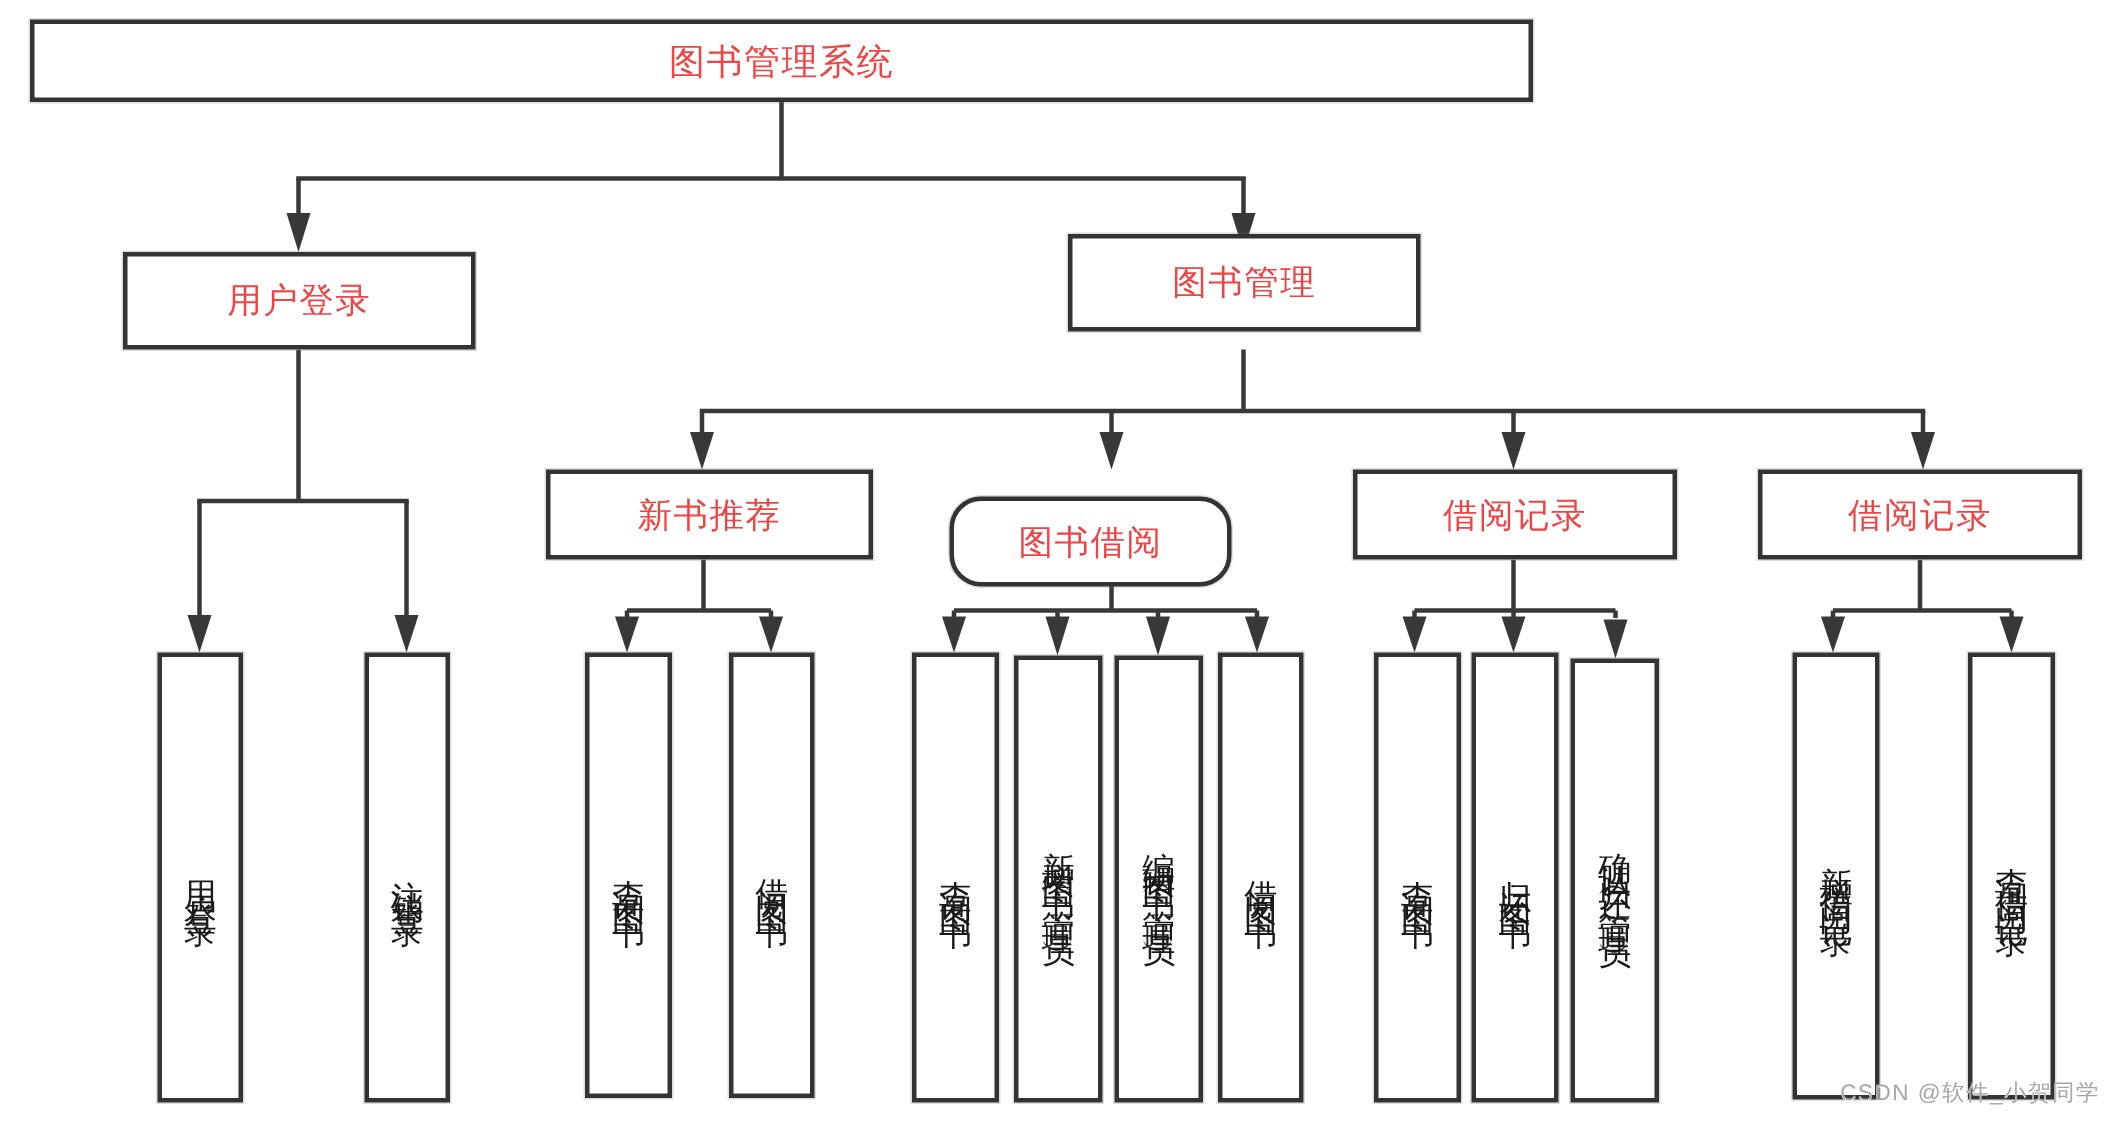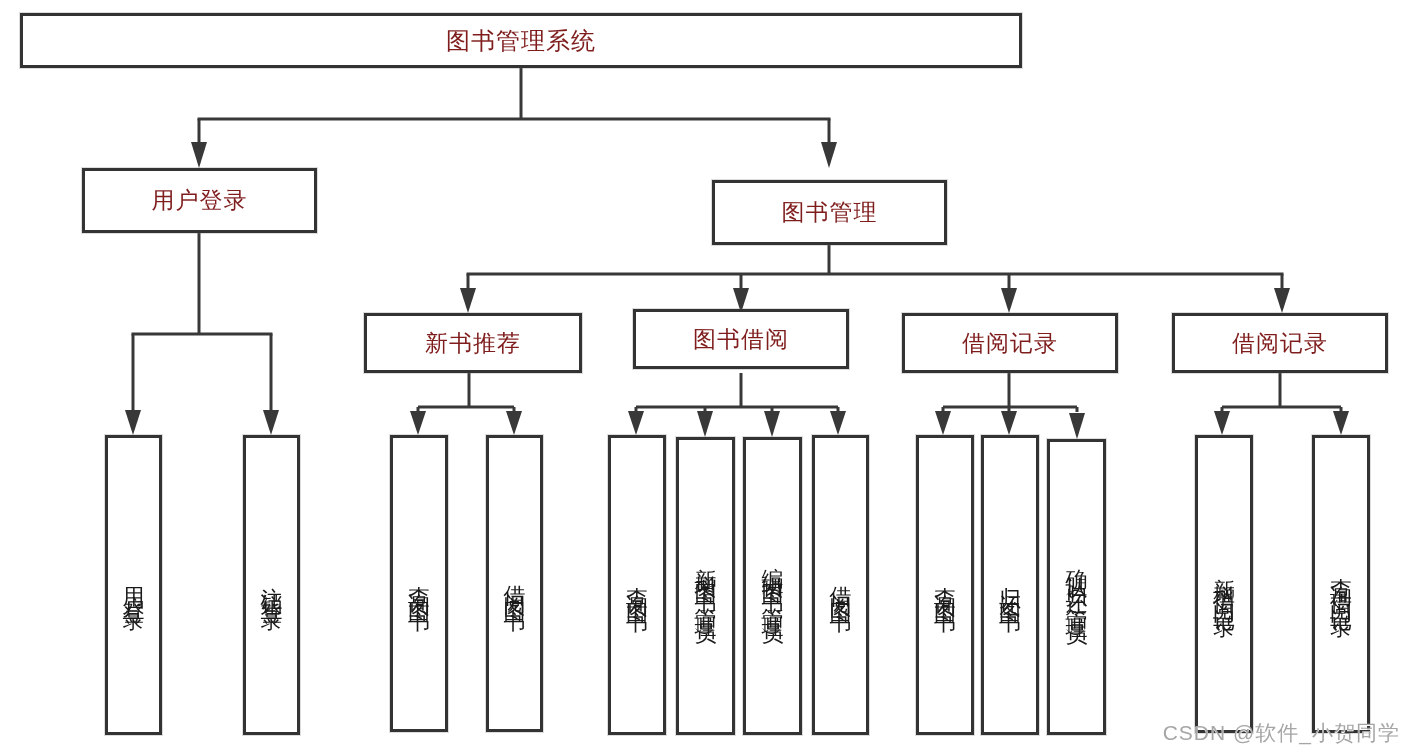--- a/index.html
+++ b/index.html
@@ -10,21 +10,21 @@
     font-family:"Liberation Sans","DejaVu Sans",sans-serif;
     overflow:hidden;
   }
   #wires{position:absolute;left:0;top:0;width:1405px;height:747px;}
   .hbox{
     position:absolute;
     background:#ffffff;
     border:3px solid #333333;
     display:flex;align-items:center;justify-content:center;
     box-sizing:border-box;
-    color:#7f1d1d;
+    color:#ef4444;
     font-size:23px;
     letter-spacing:1px;
     box-shadow:0 0 0 1px rgba(120,120,120,0.25);
   }
   .vbox{
     position:absolute;
     background:#ffffff;
     border:3px solid #333333;
     display:flex;align-items:center;justify-content:center;
     box-sizing:border-box;
@@ -35,21 +35,21 @@
   .vbox span{
     writing-mode:vertical-rl;
     text-orientation:mixed;
     letter-spacing:8px;
     line-height:1;
     white-space:nowrap;
   }
   .watermark{
     position:absolute;
     right:5px;top:719px;
-    font-size:21px;
+    font-size:15px;
     color:#a6a6a6;
     letter-spacing:1px;
     text-shadow:0 1px 0 #ffffff;
   }
 </style>
 </head>
 <body>
 
 <div id="canvas">
 
@@ -119,28 +119,28 @@
     </g>
   </svg>
 
   <div class="hbox" style="left:20px;top:13px;width:1002px;height:55px;font-size:24px;">
     <span>图书管理系统</span>
   </div>
 
   <div class="hbox" style="left:82px;top:168px;width:235px;height:65px;">
     <span>用户登录</span>
   </div>
-  <div class="hbox" style="left:712px;top:180px;width:235px;height:65px;">
+  <div class="hbox" style="left:712px;top:156px;width:235px;height:65px;">
     <span>图书管理</span>
   </div>
 
   <div class="hbox" style="left:364px;top:313px;width:218px;height:60px;">
     <span>新书推荐</span>
   </div>
-  <div class="hbox" style="left:633px;top:309px;width:216px;height:60px;">
+  <div class="hbox" style="left:633px;top:331px;width:188px;height:60px;border-radius:21px;">
     <span>图书借阅</span>
   </div>
   <div class="hbox" style="left:902px;top:313px;width:216px;height:60px;">
     <span>借阅记录</span>
   </div>
   <div class="hbox" style="left:1172px;top:313px;width:216px;height:60px;">
     <span>借阅记录</span>
   </div>
 
   <div class="vbox" style="left:105px;top:435px;width:57px;height:300px;">

